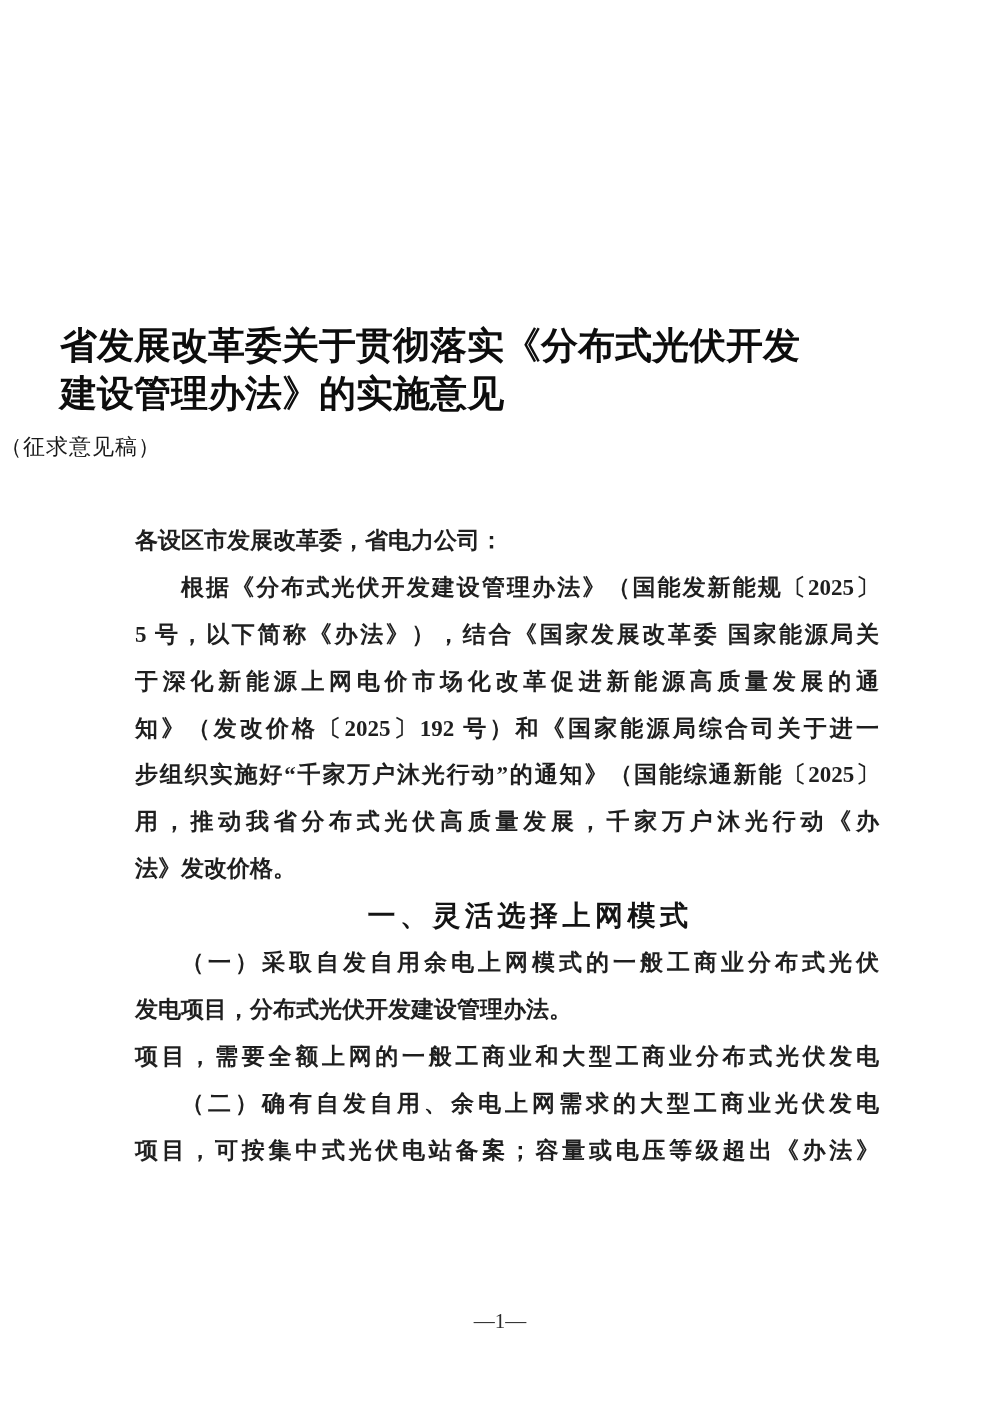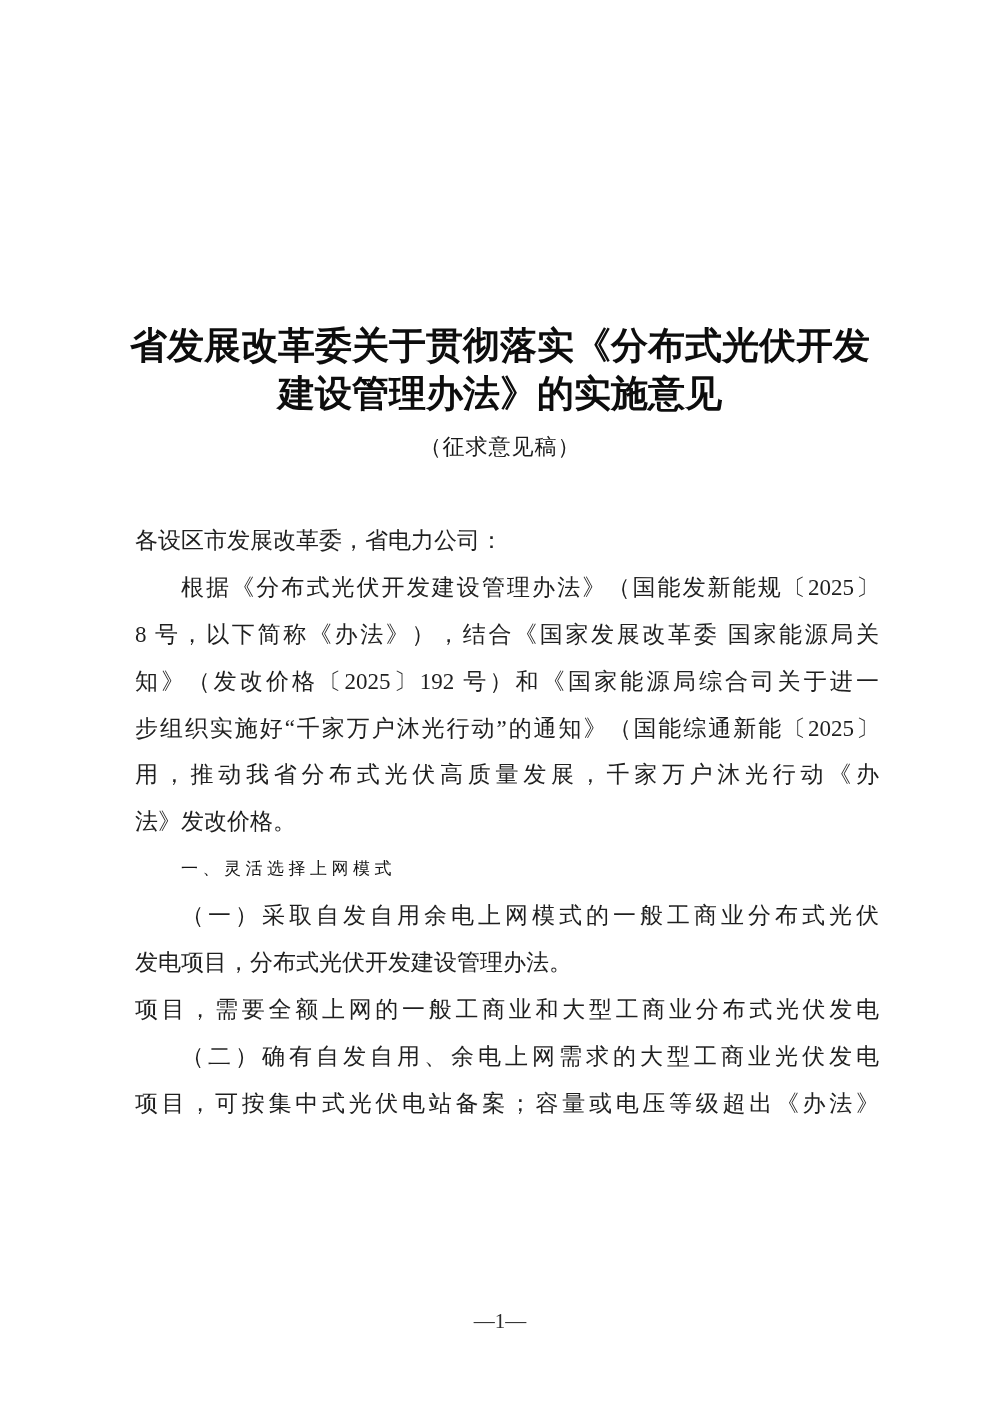--- a/index.html
+++ b/index.html
@@ -14,66 +14,67 @@
     background: #ffffff;
     overflow: hidden;
     font-family: "Liberation Serif", serif;
     color: #1f1f1f;
   }
   .doc-title {
     position: absolute;
     top: 322px;
     left: 60px;
     right: 60px;
-    text-align: center;
     font-weight: 700;
     font-size: 37px;
     line-height: 48px;
     color: #0d0d0d;
     font-family: "Liberation Serif", serif;
   }
   .doc-subtitle {
     position: absolute;
     top: 433px;
     left: 0;
     width: 100%;
-    text-align: center;
+    text-align: left;
     font-size: 22px;
     line-height: 28px;
     letter-spacing: 1px;
     color: #1a1a1a;
   }
   .doc-body {
     position: absolute;
     top: 518px;
     left: 135px;
     width: 744px;
     font-size: 23px;
     color: #1f1f1f;
   }
   .line {
     height: 46.9px;
     line-height: 46.9px;
     white-space: nowrap;
+    font-weight: bold;
   }
   .line.justify {
     white-space: normal;
     text-align: justify;
     text-align-last: justify;
     -moz-text-align-last: justify;
   }
   .line.indent {
     padding-left: 46px;
   }
   .line.bold {
-    font-weight: 400;
+    font-weight: 700;
     font-family: "Liberation Sans", sans-serif;
-    font-size: 17px;
+    font-size: 28px;
     letter-spacing: 4.5px;
     color: #141414;
+    text-align: center;
   }
   .doc-footer {
     position: absolute;
     top: 1306px;
     left: 0;
     width: 100%;
     text-align: center;
     font-size: 21px;
     line-height: 30px;
     color: #2a2a2a;
@@ -87,21 +88,22 @@
   <div class="doc-title">
     <div>省发展改革委关于贯彻落实《分布式光伏开发</div>
     <div>建设管理办法》的实施意见</div>
   </div>
 
   <div class="doc-subtitle">（征求意见稿）</div>
 
   <div class="doc-body">
       <div class="line">各设区市发展改革委，省电力公司：</div>
       <div class="line justify indent">根据《分布式光伏开发建设管理办法》（国能发新能规〔2025〕</div>
-      <div class="line justify">8 号，以下简称《办法》），结合《国家发展改革委 国家能源局关</div>
+      <div class="line justify">5 号，以下简称《办法》），结合《国家发展改革委 国家能源局关</div>
+      <div class="line justify">于深化新能源上网电价市场化改革促进新能源高质量发展的通</div>
       <div class="line justify">知》（发改价格〔2025〕192 号）和《国家能源局综合司关于进一</div>
       <div class="line justify">步组织实施好“千家万户沐光行动”的通知》（国能综通新能〔2025〕</div>
       <div class="line justify">用，推动我省分布式光伏高质量发展，千家万户沐光行动《办</div>
       <div class="line">法》发改价格。</div>
       <div class="line indent bold">一、灵活选择上网模式</div>
       <div class="line justify indent">（一）采取自发自用余电上网模式的一般工商业分布式光伏</div>
       <div class="line">发电项目，分布式光伏开发建设管理办法。</div>
       <div class="line justify">项目，需要全额上网的一般工商业和大型工商业分布式光伏发电</div>
       <div class="line justify indent">（二）确有自发自用、余电上网需求的大型工商业光伏发电</div>
       <div class="line justify">项目，可按集中式光伏电站备案；容量或电压等级超出《办法》</div>

